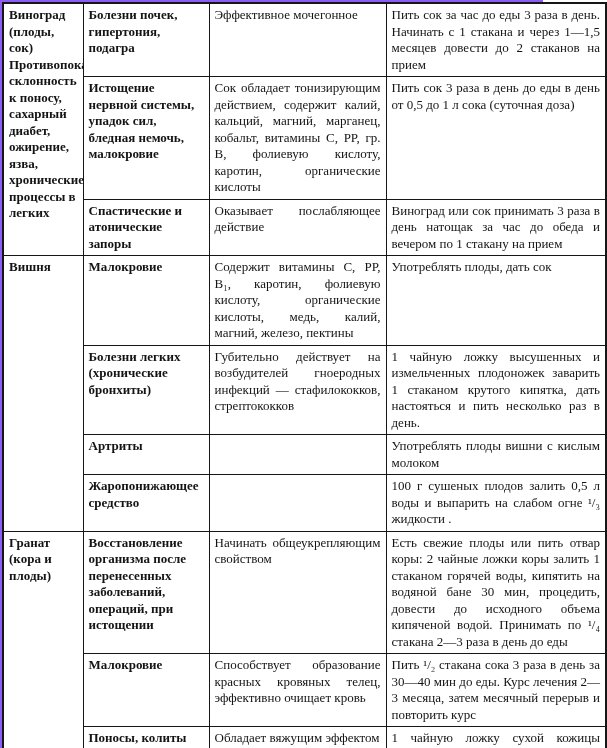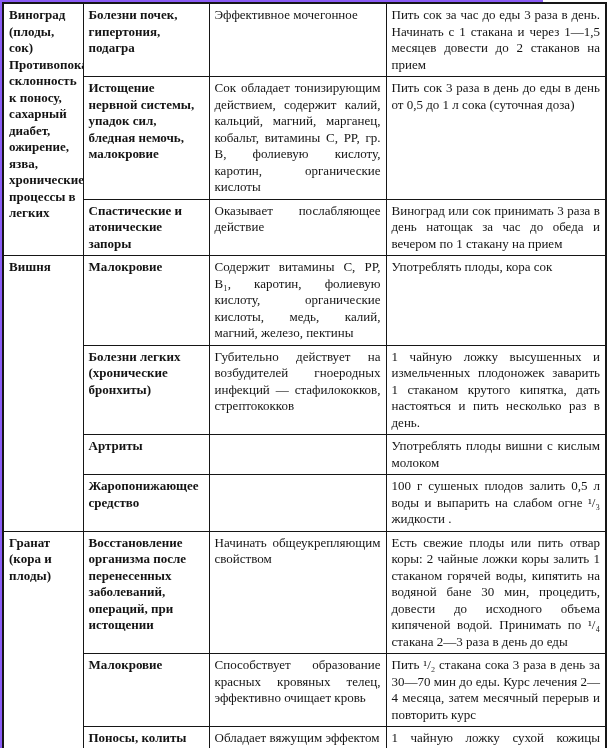--- a/index.html
+++ b/index.html
@@ -89,21 +89,21 @@
       <tr class="r3">
         <td class="cond">Спастические и атонические запоры</td>
         <td class="eff">Оказывает послабляющее действие</td>
         <td class="usage">Виноград или сок принимать 3 раза в день натощак за час до обеда и вечером по 1 стакану на прием</td>
       </tr>
 
       <tr class="r4">
         <td class="plant" rowspan="4">Вишня</td>
         <td class="cond">Малокровие</td>
         <td class="eff">Содержит витамины С, РР, В₁, каротин, фолиевую кислоту, органические кислоты, медь, калий, магний, железо, пектины</td>
-        <td class="usage">Употреблять плоды, кора сок</td>
+        <td class="usage">Употреблять плоды, дать сок</td>
       </tr>
       <tr class="r5">
         <td class="cond">Болезни легких (хронические бронхиты)</td>
         <td class="eff">Губительно действует на возбудителей гноеродных инфекций — стафилококков, стрептококков</td>
         <td class="usage">1 чайную ложку высушенных и измельченных плодоножек заварить 1 стаканом крутого кипятка, дать настояться и пить несколько раз в день.</td>
       </tr>
       <tr class="r6">
         <td class="cond">Артриты</td>
         <td class="eff"></td>
         <td class="usage">Употреблять плоды вишни с кислым молоком</td>
@@ -116,21 +116,21 @@
 
       <tr class="r8">
         <td class="plant" rowspan="3">Гранат (кора и плоды)</td>
         <td class="cond">Восстановление организма после перенесенных заболеваний, операций, при истощении</td>
         <td class="eff">Начинать общеукрепляющим свойством</td>
         <td class="usage">Есть свежие плоды или пить отвар коры: 2 чайные ложки коры залить 1 стаканом горячей воды, кипятить на водяной бане 30 мин, процедить, довести до исходного объема кипяченой водой. Принимать по ¹/₄ стакана 2—3 раза в день до еды</td>
       </tr>
       <tr class="r9">
         <td class="cond">Малокровие</td>
         <td class="eff">Способствует образование красных кровяных телец, эффективно очищает кровь</td>
-        <td class="usage">Пить ¹/₂ стакана сока 3 раза в день за 30—70 мин до еды. Курс лечения 2—4 месяца, затем месячный перерыв и повторить курс</td>
+        <td class="usage">Пить ¹/₂ стакана сока 3 раза в день за 30—40 мин до еды. Курс лечения 2—3 месяца, затем месячный перерыв и повторить курс</td>
       </tr>
       <tr class="r10">
         <td class="cond">Поносы, колиты</td>
         <td class="eff">Обладает вяжущим эффектом</td>
         <td class="usage">1 чайную ложку сухой кожицы залить стаканом воды, кипятить 10—15 мин, настоять, укутав, 2 часа, процедить, принимать по 1 столовой ложке 3 раза в день до еды</td>
       </tr>
     </tbody>
   </table>
 </div>
 

